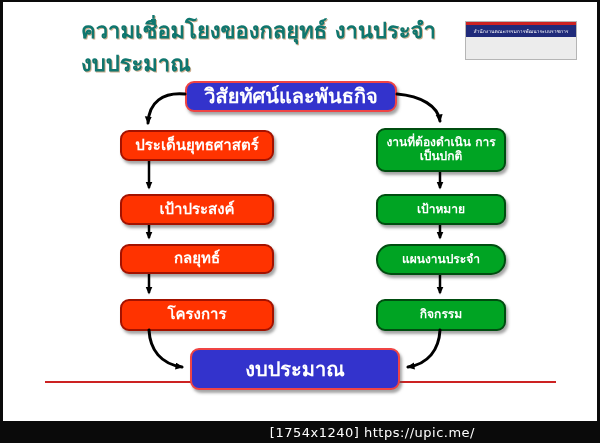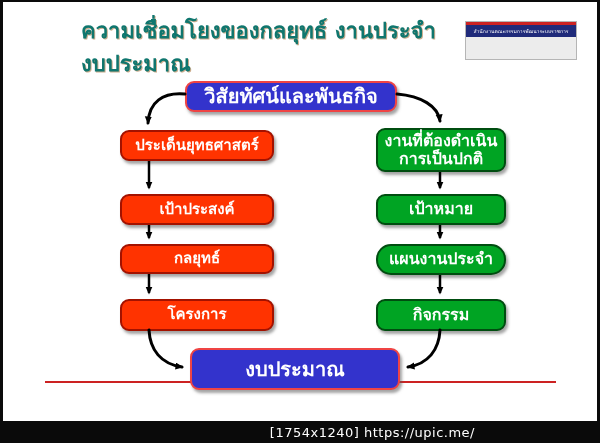--- a/index.html
+++ b/index.html
@@ -34,21 +34,21 @@
   
   .box{
     position:absolute;box-sizing:border-box;z-index:2;
     display:flex;align-items:center;justify-content:center;text-align:center;
     color:#ffffff;font-weight:bold;border-radius:9px;
     box-shadow:2px 3px 3px rgba(90,90,90,0.55);
     line-height:1.15;
   }
   .box.blue{background:#3333cc;border:2px solid #ef4444;font-size:20px;}
   .box.red{background:#ff3300;border:2px solid #a31200;font-size:15px;}
-  .box.green{background:#00a423;border:2px solid #004d10;font-size:16px;}
+  .box.green{background:#00a423;border:2px solid #004d10;font-size:12px;}
 
   .top-box{left:182px;top:79px;width:212px;height:31px;}
   .bottom-box{left:187px;top:346px;width:210px;height:42px;}
 
   .lbox{left:81px;width:154px;margin-left:36px;}
   .lbox1{top:128px;height:31px;}
   .lbox2{top:192px;height:31px;}
   .lbox3{top:242px;height:30px;}
   .lbox4{top:297px;height:32px;}
 

